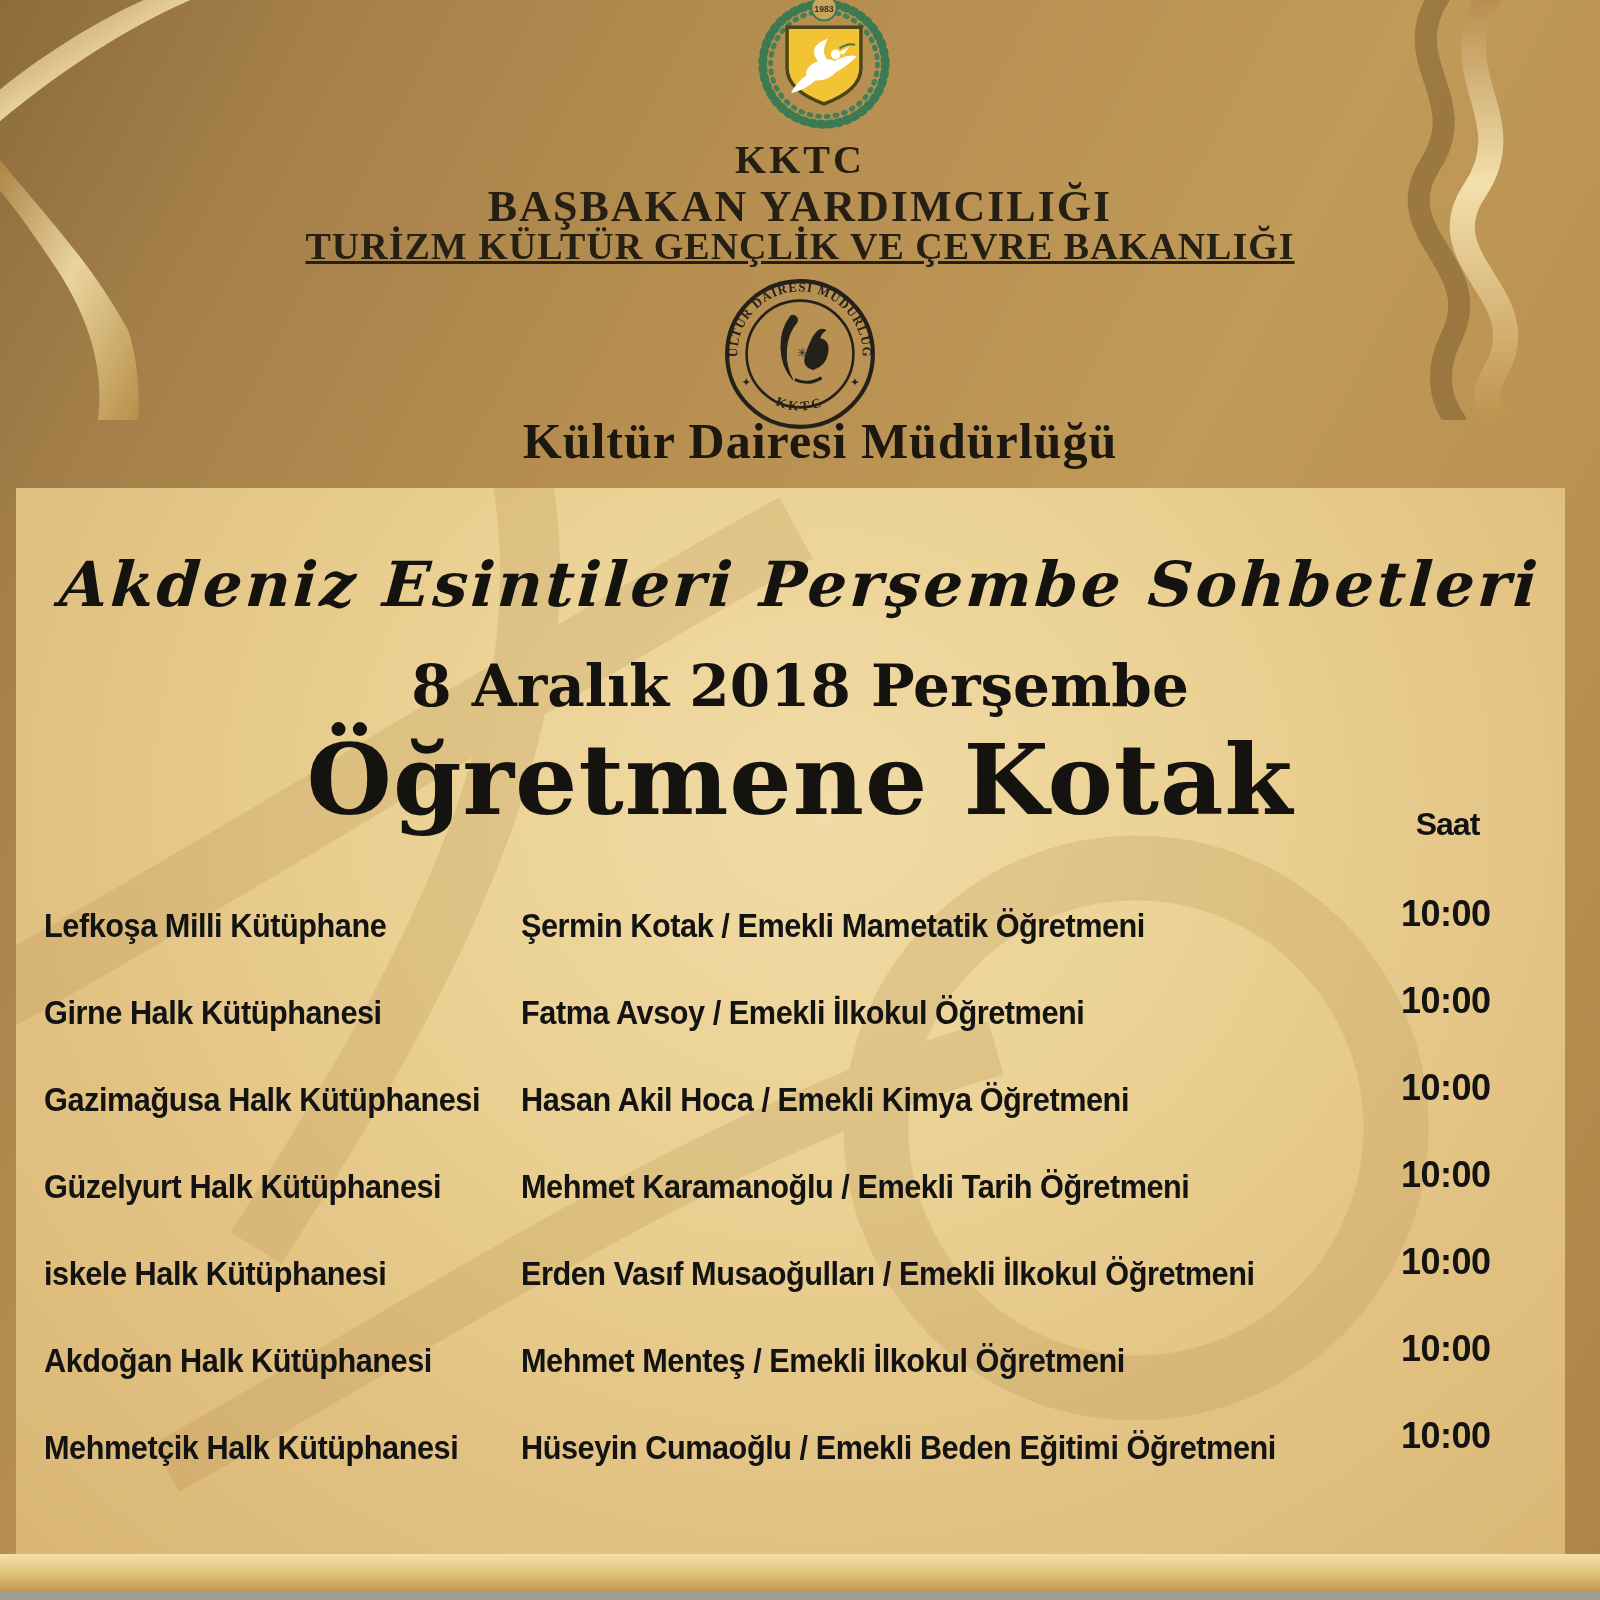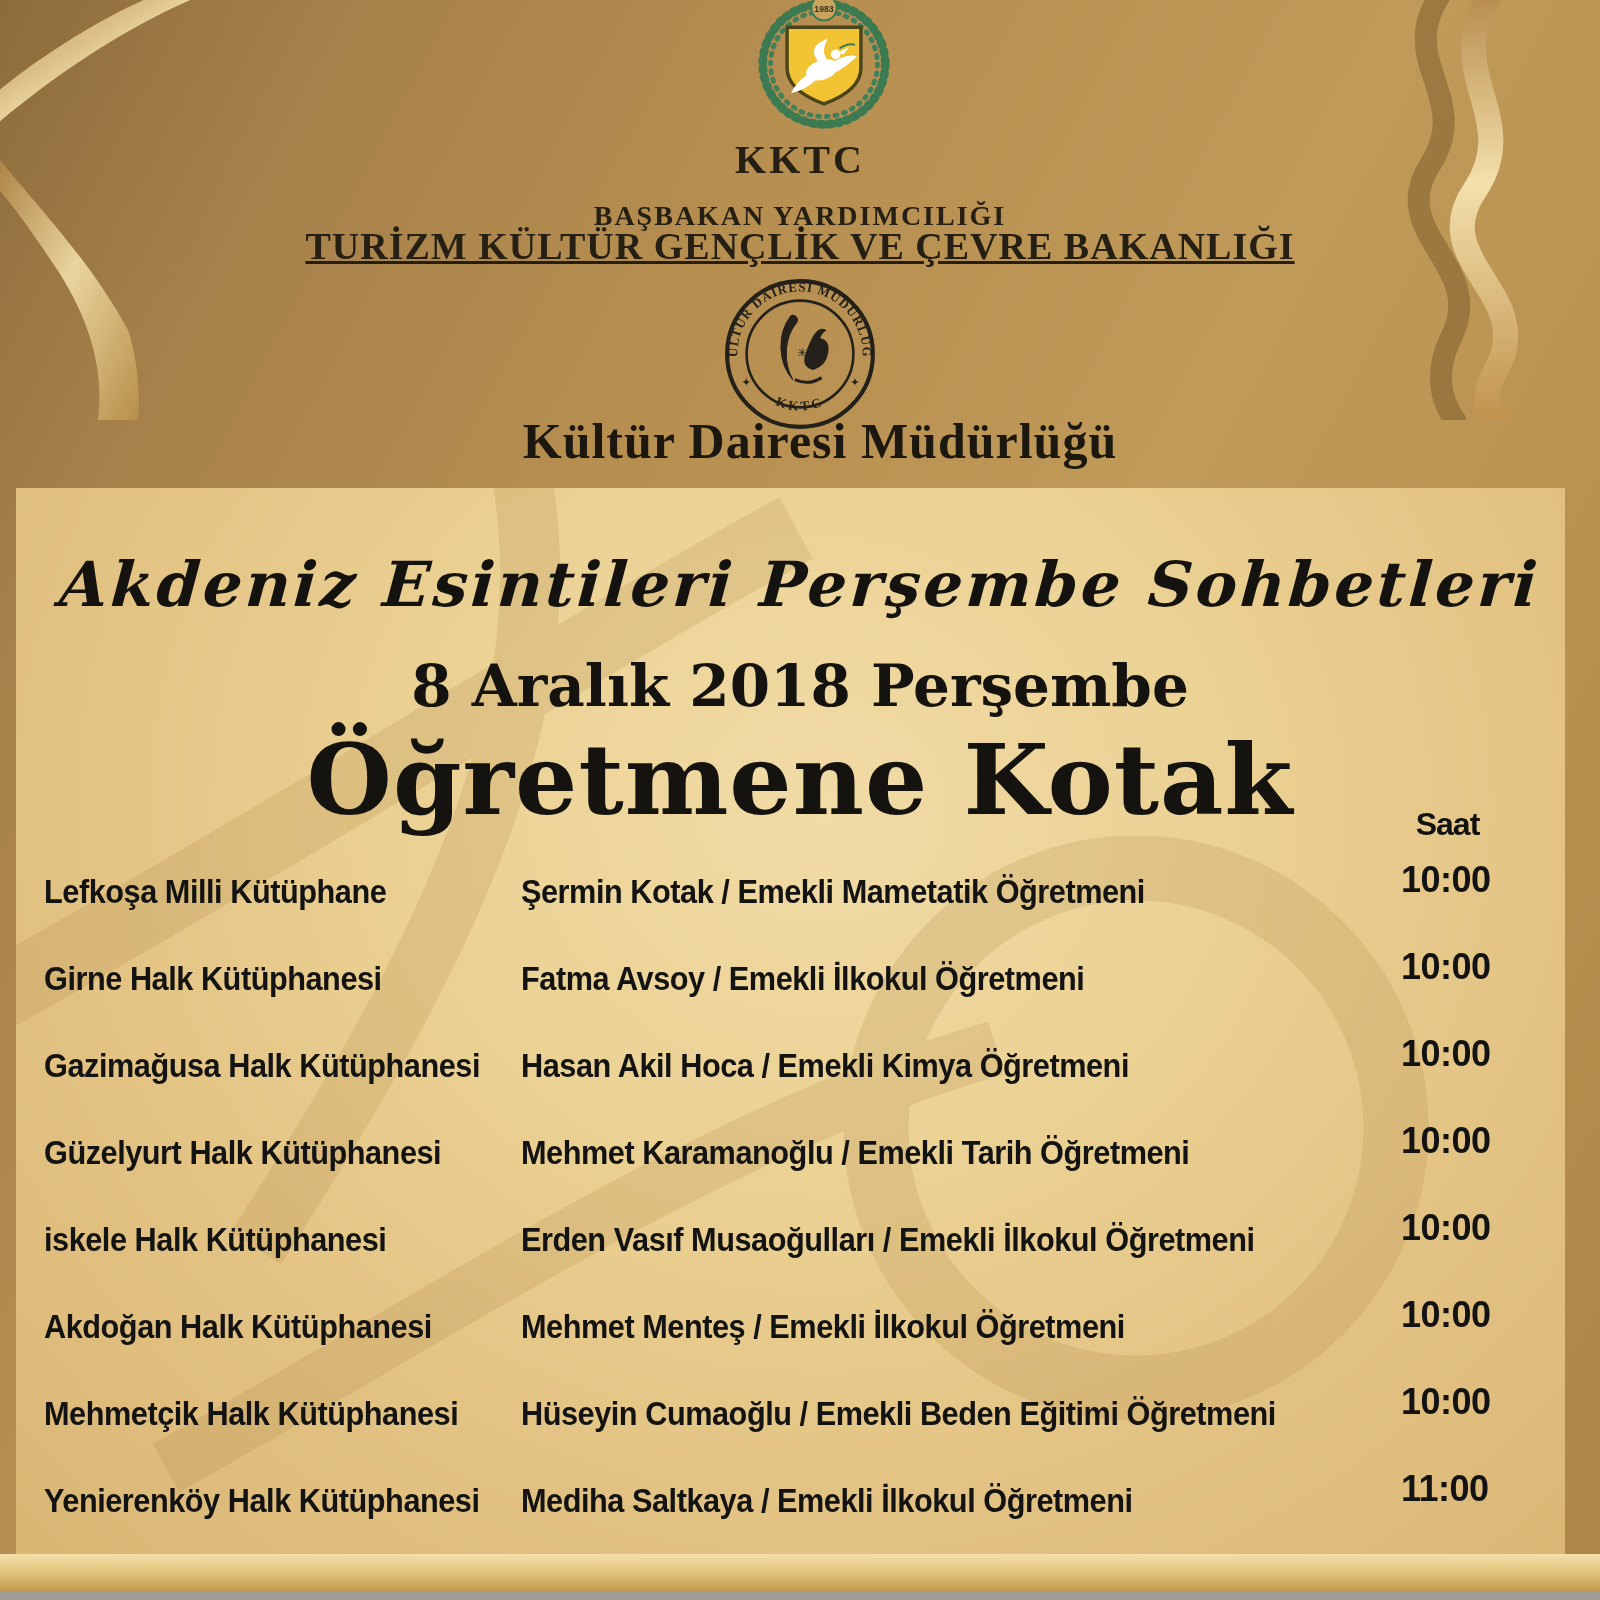--- a/index.html
+++ b/index.html
@@ -6,41 +6,41 @@
   body{
     width:1600px;height:1600px;position:relative;overflow:hidden;
     font-family:"Liberation Sans",sans-serif;
     background:linear-gradient(118deg,#8d6c3b 0%,#a5804a 14%,#b68e50 34%,#c09a59 58%,#b78e4e 82%,#ad8547 100%);
   }
   .abs{position:absolute;}
   
   .hdr-text{width:1600px;text-align:center;color:#262014;
     font-family:"Liberation Serif",serif;font-weight:bold;}
   #org1{top:136px;font-size:40px;letter-spacing:3px;}
-  #org2{top:181px;font-size:28px;letter-spacing:2px;margin-top:19px;}
+  #org2{top:181px;font-size:44px;letter-spacing:2px;}
   #org3{top:224px;font-size:38px;letter-spacing:1px;text-decoration:underline;}
   #dept{top:412px;font-size:50px;letter-spacing:1px;color:#1c1810;padding-left:20px;}
   
   #panel{
     left:16px;top:488px;width:1549px;height:1066px;
     background:radial-gradient(ellipse at 52% 30%,#f1dba6 0%,#ead092 38%,#e2c283 68%,#d9b674 100%);
   }
   #bottom-band{left:0;top:1554px;width:1600px;height:38px;
     background:linear-gradient(180deg,#f4dfa9 0%,#e3c67f 45%,#cda45b 85%,#c2974e 100%);}
   #bottom-strip{left:0;top:1592px;width:1600px;height:8px;background:#9d9d96;}
   
   .center-line{left:0;width:1600px;text-align:center;color:#151310;}
   #series-title{top:548px;font-family:"DejaVu Serif",serif;font-style:italic;font-weight:bold;
     font-size:62px;letter-spacing:3px;transform:skewX(-4deg);}
   #date-line{top:652px;font-family:"DejaVu Serif",serif;font-weight:bold;font-size:58px;letter-spacing:0px;}
   #main-title{top:722px;font-family:"DejaVu Serif",serif;font-weight:bold;font-size:98px;letter-spacing:1px;}
   #saat{left:1385px;top:806px;width:125px;text-align:center;
     font-size:32px;font-weight:bold;color:#121212;letter-spacing:-1px;}
   
-  #schedule{left:16px;top:848px;width:1413px;}
+  #schedule{left:16px;top:882px;width:1413px;}
   .row{position:relative;height:87px;}
   .cell{position:absolute;top:50%;transform:translateY(-50%) scaleX(.93);
     transform-origin:left center;white-space:nowrap;
     font-size:33px;font-weight:bold;color:#131313;letter-spacing:-0.5px;}
   .cell.venue{left:28px;}
   .cell.speaker{left:505px;}
   .cell.time{left:1385px;width:125px;text-align:left;font-size:36px;
     transform:translateY(calc(-50% - 12px)) scaleX(1);transform-origin:center;}
   
   svg{display:block;}
@@ -179,21 +179,16 @@
       <div class="cell speaker">Mehmet Menteş / Emekli İlkokul Öğretmeni</div>
       <div class="cell time">10:00</div>
     </div>
 
     <div class="row">
       <div class="cell venue">Mehmetçik Halk Kütüphanesi</div>
       <div class="cell speaker">Hüseyin Cumaoğlu / Emekli Beden Eğitimi Öğretmeni</div>
       <div class="cell time">10:00</div>
     </div>
 
-    <div class="row">
-      <div class="cell venue">Yenierenköy Halk Kütüphanesi</div>
-      <div class="cell speaker">Mediha Saltkaya / Emekli İlkokul Öğretmeni</div>
-      <div class="cell time">11:00</div>
-    </div>
   </div>
 
 <div class="abs" id="bottom-band"></div>
 <div class="abs" id="bottom-strip"></div>
 
 </body></html>

